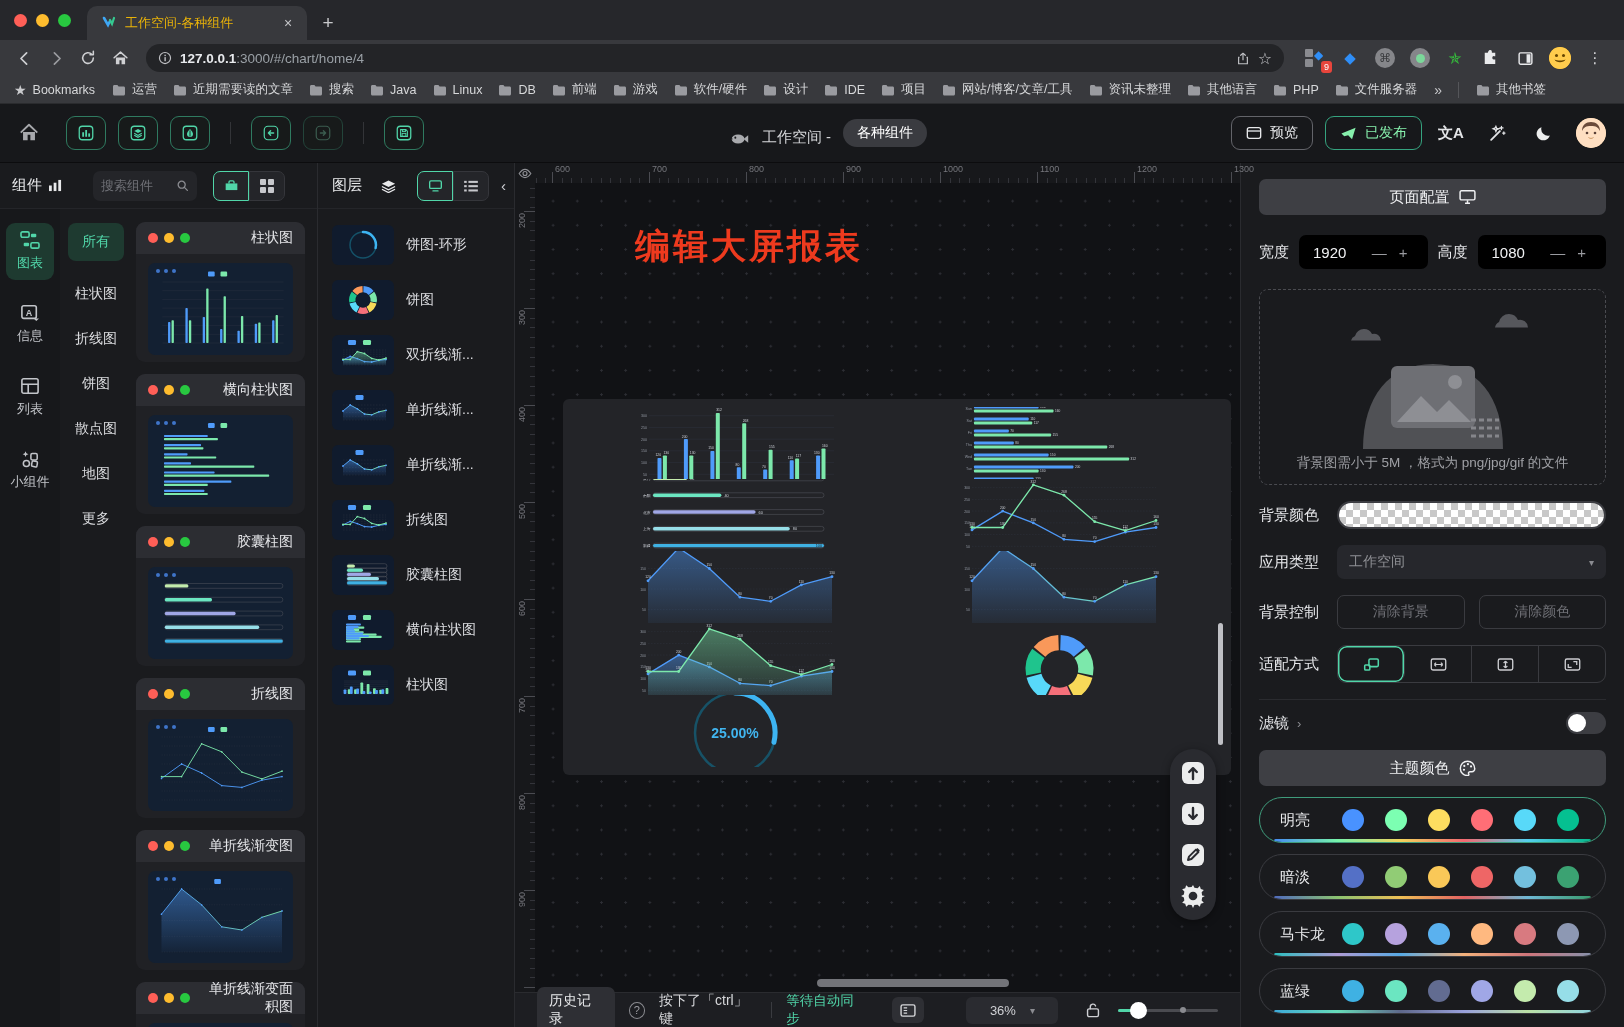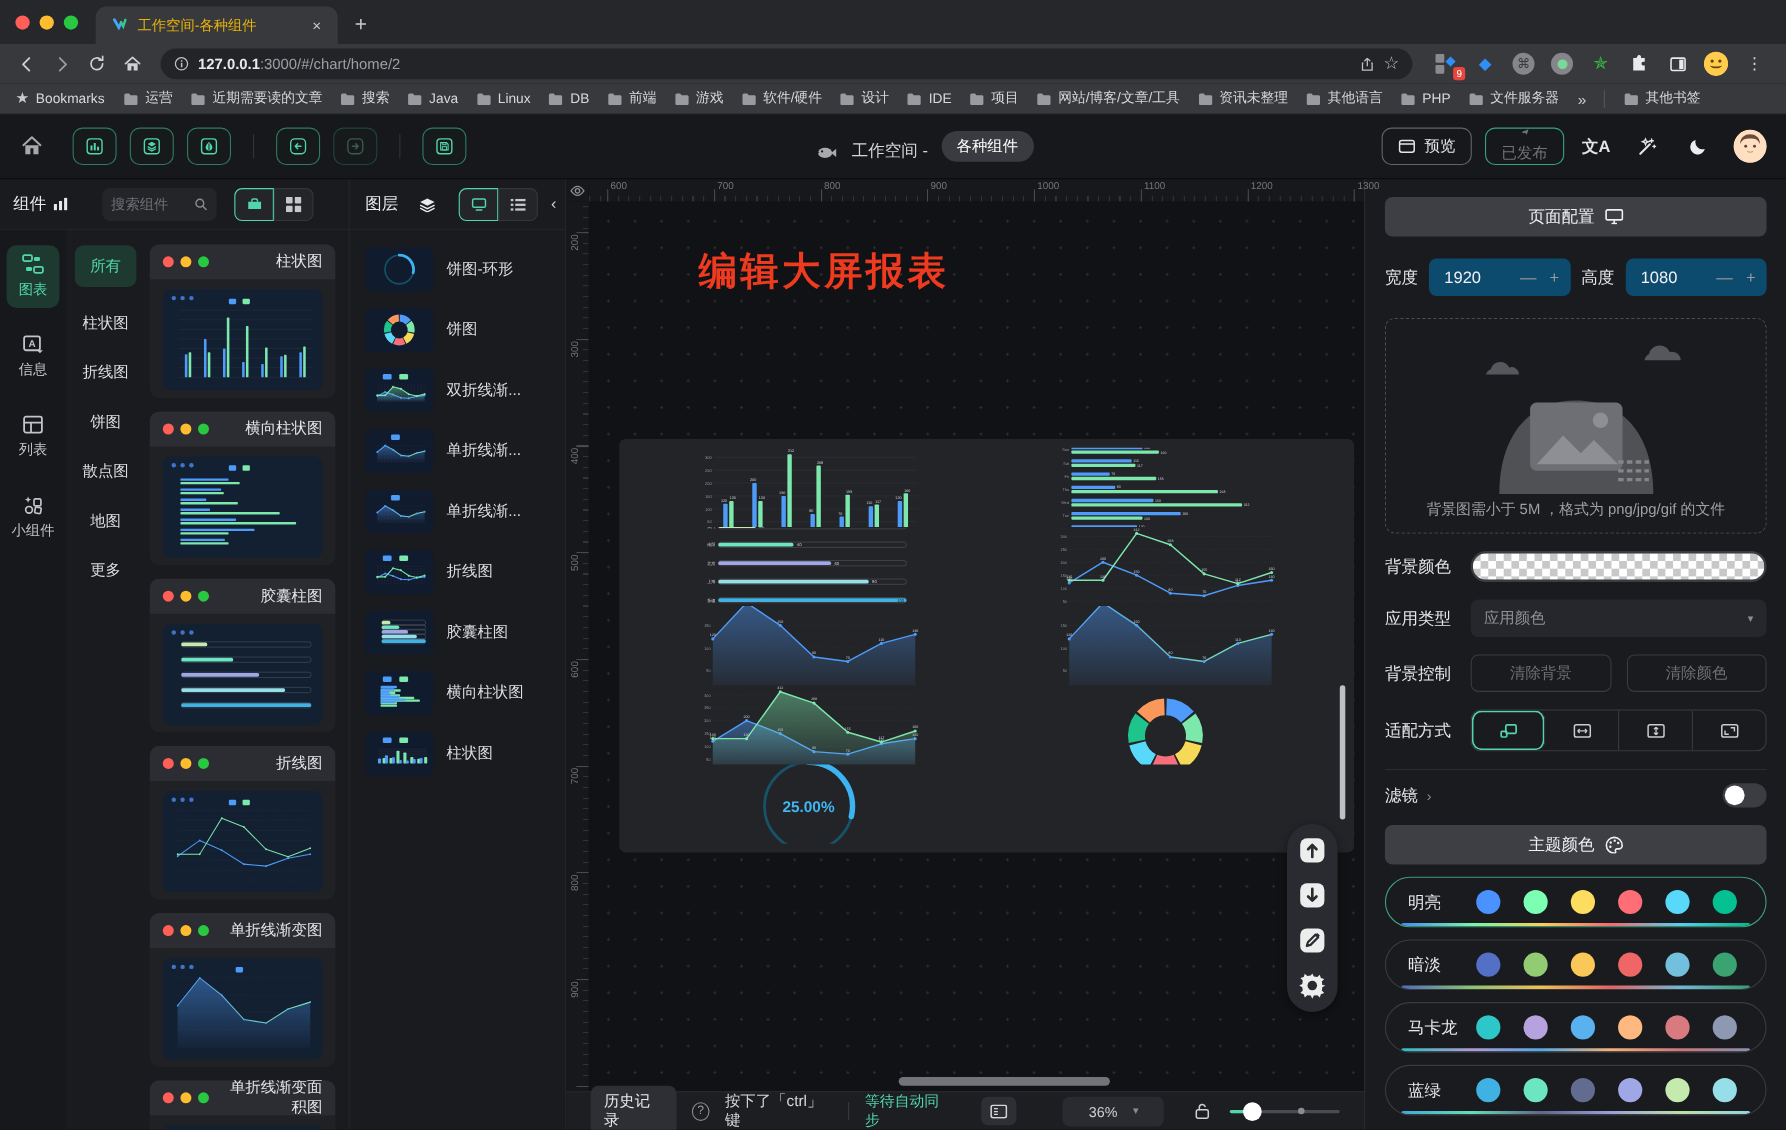--- a/index.html
+++ b/index.html
@@ -41,21 +41,21 @@
 
   
   .appbar{height:59px;background:#17181b;display:flex;align-items:center;padding:0 18px;gap:12px;flex:0 0 59px;border-bottom:1px solid #0c0c0e;}
   .homeic{color:#a7a8ac;margin-right:14px;}
   .gbtn{width:40px;height:34px;border:1px solid #2f7a60;border-radius:9px;display:flex;align-items:center;justify-content:center;color:#51d6a9;background:#171a1a;}
   .gbtn.dim{border-color:#23443a;color:#3b5c4f;}
   .vdiv{width:1px;height:22px;background:#333438;margin:0 8px;}
   .crumb{flex:1;display:flex;align-items:flex-end;justify-content:center;gap:12px;font-size:15px;color:#d4d5d8;}
   .proj-pill{background:#3a3b40;border-radius:15px;padding:5px 14px;font-size:14px;color:#fff;}
   .outbtn{height:34px;border:1px solid #63646a;border-radius:9px;display:flex;align-items:center;gap:8px;padding:0 14px;font-size:14px;color:#e6e7ea;background:transparent;}
-  .outbtn.green{border-color:#35a37f;color:#737373;flex-direction:column;}
+  .outbtn.green{border-color:#35a37f;color:#86efac;}
   .hdric{width:34px;display:flex;align-items:center;justify-content:center;color:#e3e4e7;}
   .avatar{width:30px;height:30px;border-radius:50%;background:#ffd9b0;overflow:hidden;margin-left:4px;}
 
   
   .main{flex:1;display:flex;min-height:0;}
 
   
   .left-panel{width:318px;background:#1a1b1e;border-right:1px solid #2a2b2f;display:flex;flex-direction:column;}
   .left-head{height:46px;display:flex;align-items:center;padding:0 10px 0 12px;gap:8px;border-bottom:1px solid #242529;}
   .left-title{font-size:15px;color:#ebecee;display:flex;gap:6px;align-items:center;white-space:nowrap;}
@@ -139,21 +139,21 @@
   .slider{width:104px;height:3px;background:#4a4b50;border-radius:2px;position:relative;margin-left:4px;}
   .slider .fill{position:absolute;left:0;top:0;height:3px;width:18px;background:#51d6a9;border-radius:2px;}
   .slider .knob{position:absolute;left:12px;top:-7px;width:17px;height:17px;border-radius:50%;background:#fff;}
   .slider .mark{position:absolute;left:62px;top:-1.5px;width:6px;height:6px;border-radius:50%;background:#8a8b90;}
 
   
   .config{width:384px;background:#1a1b1e;border-left:1px solid #2a2b2f;padding:16px 18px 0;overflow:hidden;}
   .cfg-btn{height:36px;background:#3e3f44;border-radius:7px;display:flex;align-items:center;justify-content:center;gap:9px;font-size:15px;color:#f0f1f3;}
   .dim-row{display:flex;align-items:center;gap:10px;margin-top:20px;}
   .dim-label{font-size:15px;color:#e6e7ea;white-space:nowrap;}
-  .dim-box{flex:1;height:34px;background:#0c4a6e;border-radius:7px;display:flex;align-items:center;padding:0 6px 0 14px;gap:4px;}
+  .dim-box{flex:1;height:34px;background:#000000;border-radius:7px;display:flex;align-items:center;padding:0 16px 0 14px;gap:4px;}
   .dim-val{flex:1;font-size:15px;color:#f0f1f3;}
   .step{color:#9a9ba0;font-size:15px;padding:0 4px;}
   .upload{margin-top:20px;height:196px;border:1px dashed #4a4b50;border-radius:9px;display:flex;flex-direction:column;align-items:center;justify-content:flex-end;padding-bottom:12px;position:relative;overflow:hidden;}
   .upload-hint{font-size:13.5px;color:#9fa0a5;}
   .cfg-row{display:flex;align-items:center;gap:14px;margin-top:16px;}
   .cfg-label{width:64px;font-size:15px;color:#e6e7ea;flex:0 0 64px;white-space:nowrap;}
   .checker{flex:1;height:28px;border-radius:14px;border:2px solid #3c3d42;
     background:repeating-conic-gradient(#ffffff 0% 25%,#c8c8c8 0% 50%);background-size:14px 14px;}
   .sel{flex:1;height:34px;background:#26272c;border-radius:7px;display:flex;align-items:center;padding:0 12px;font-size:14px;color:#8f9095;}
   .sel .v{flex:1;}
@@ -222,21 +222,21 @@
         </svg>
       </span>
     <div class="omnibox">
       <span class="ombtn">
           <svg width="14" height="14" viewBox="0 0 24 24">
             <circle cx="12" cy="12" r="9.5" stroke="currentColor" stroke-width="2" fill="none"></circle>
             <rect x="11" y="10.5" width="2.4" height="7" fill="currentColor"></rect>
             <rect x="11" y="6.4" width="2.4" height="2.4" fill="currentColor"></rect>
           </svg>
         </span>
-      <span class="url"><b>127.0.0.1</b><span>:3000/#/chart/home/2</span></span>
+      <span class="url"><b>127.0.0.1</b><span>:3000/#/chart/home/4</span></span>
       <span class="ombtn">
           <svg width="14" height="15" viewBox="0 0 24 24">
             <path d="M12 15V3" stroke="currentColor" stroke-width="2" fill="none"></path>
             <path d="M8 6.5L12 3l4 3.5" stroke="currentColor" stroke-width="2" fill="none" stroke-linecap="round" stroke-linejoin="round"></path>
             <path d="M6 10H4.5V21h15V10H18" stroke="currentColor" stroke-width="2" fill="none"></path>
           </svg>
         </span>
       <span class="ombtn" style="font-size:16px;">☆</span>
     </div>
     <div class="ext">
@@ -1612,21 +1612,21 @@
         </svg>
         <span class="upload-hint">背景图需小于 5M ，格式为 png/jpg/gif 的文件</span>
       </div>
       <div class="cfg-row">
         <span class="cfg-label">背景颜色</span>
         <span class="checker"></span>
       </div>
       <div class="cfg-row">
         <span class="cfg-label">应用类型</span>
         <span class="sel">
-            <span class="v">应用颜色</span>
+            <span class="v">工作空间</span>
             <span class="chev">▾</span>
           </span>
       </div>
       <div class="cfg-row">
         <span class="cfg-label">背景控制</span>
         <span class="ghostbtn">清除背景</span>
         <span class="ghostbtn">清除颜色</span>
       </div>
       <div class="cfg-row">
         <span class="cfg-label">适配方式</span>

